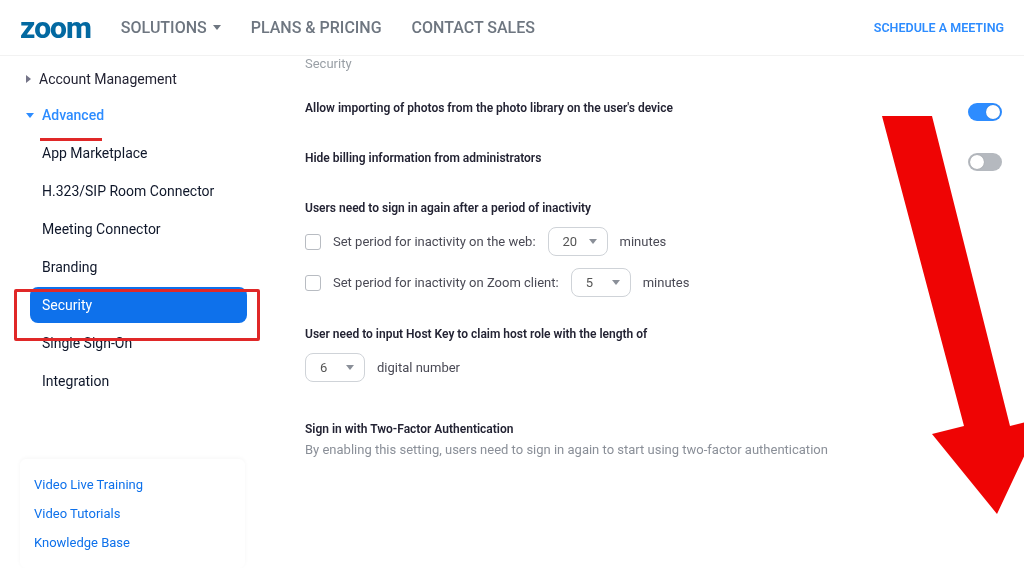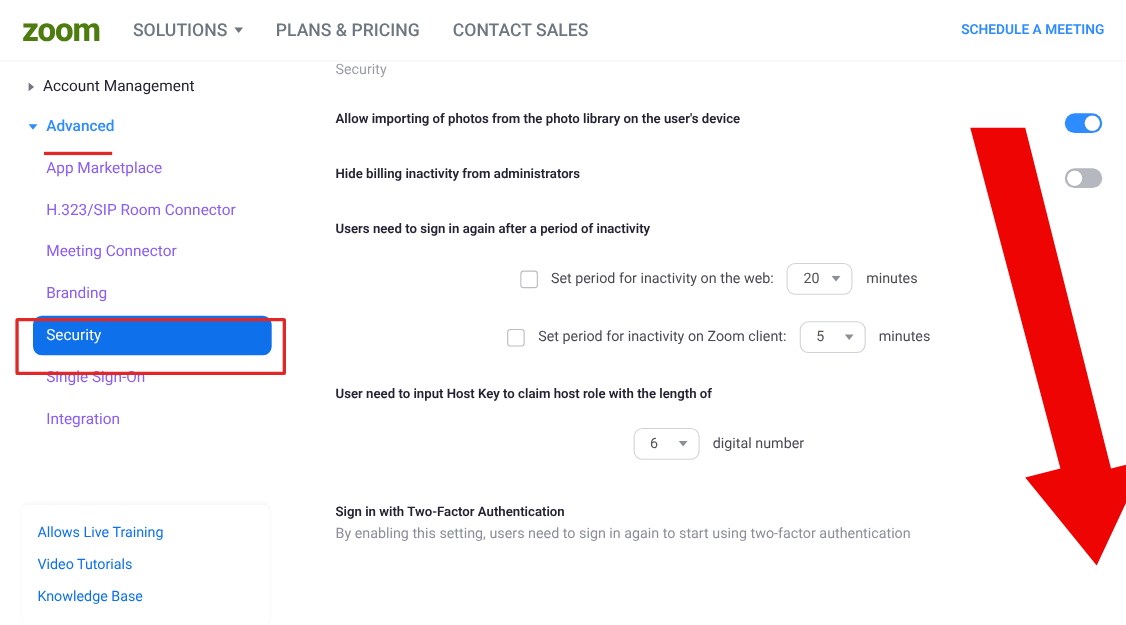--- a/index.html
+++ b/index.html
@@ -1,56 +1,56 @@
 <!DOCTYPE html>
 <html><head>
 <meta charset="utf-8">
 <style>
   * { box-sizing: border-box; margin: 0; padding: 0; }
   body { font-family: -apple-system, BlinkMacSystemFont, "Segoe UI", Roboto, Helvetica, Arial, sans-serif; color: #232333; background:#fff; width:1024px; height:568px; overflow:hidden; }
 
   
   .topbar { height:56px; display:flex; align-items:center; padding:0 20px; border-bottom:1px solid rgba(0,0,0,0.05); }
-  .logo { font-weight:800; font-size:30px; letter-spacing:-1px; color:#4d7c0f; margin-right:30px;}
+  .logo { font-weight:800; font-size:30px; letter-spacing:-1px; color:#0369a1; margin-right:30px;}
   .nav { display:flex; gap:30px; font-size:16px; color:#6e7680; font-weight:500;}
   .nav-item { display:flex; align-items:center; gap:6px; cursor:pointer;}
   .caret-down { width:0;height:0;border-left:4px solid transparent;border-right:4px solid transparent;border-top:5px solid #6e7680; }
   .cta { margin-left:auto; color:#2d8cff; font-size:12.5px; font-weight:600; cursor:pointer; }
 
   
   .page { display:flex; height:calc(100% - 56px); }
   .sidebar { width:265px; flex:none; padding:5px 10px 10px 24px; position:relative;}
   .main { flex:1; padding:0 22px 30px 40px; overflow:hidden; position:relative;}
 
   
   .sb-group { font-size:14px; color:#232333; padding:10px 0 10px 16px; display:flex; align-items:center; gap:8px; cursor:pointer;}
   .sb-group.collapsed::before { content:""; width:0;height:0;border-top:4px solid transparent;border-bottom:4px solid transparent;border-left:5px solid #747487; margin-left:-14px; }
   .sb-group.expanded::before { content:""; width:0;height:0;border-left:4px solid transparent;border-right:4px solid transparent;border-top:5px solid #2d8cff; margin-left:-14px; }
   .sb-group.expanded { color:#2d8cff; font-weight:500;}
-  .sb-item { font-size:14px; color:#8b5cf6; padding:10px 12px; border-radius:8px; cursor:pointer; margin:2px 8px 2px 6px;}
+  .sb-item { font-size:14px; color:#0f172a; padding:10px 12px; border-radius:8px; cursor:pointer; margin:2px 8px 2px 6px;}
   .sb-item.active { background:#0e71eb; color:#fff; }
 
   .help-card { position:absolute; left:20px; right:20px; bottom:0; background:#fff; border-radius:6px; box-shadow:0 -1px 4px rgba(0,0,0,0.04); padding:18px 14px; }
   .help-card a { display:block; font-size:13px; color:#0e71eb; margin-bottom:14px; cursor:pointer;}
 
   
   .underline-anno { position:absolute; height:3px; background:#e02828; }
   .rect-anno { position:absolute; border:3px solid #e02828; border-radius:2px; }
 
   
   .crumb { color:#9aa0a6; font-size:13px; padding-top:0; }
   .section { margin-top:30px; position:relative; }
   .section h3 { font-size:12px; font-weight:600; color:#232333; }
   .section p.desc { font-size:13px; color:#8a8f98; margin-top:6px; max-width:600px;}
   .toggle-wrap { display:flex; align-items:flex-start; justify-content:space-between; }
   .toggle { width:34px; height:18px; border-radius:10px; position:relative; flex:none; margin-top:2px;}
   .toggle .knob { position:absolute; width:14px; height:14px; border-radius:50%; background:#fff; top:2px; box-shadow:0 0 1px rgba(0,0,0,0.3);}
   .toggle.on { background:#2d8cff;} .toggle.on .knob{ right:2px;}
   .toggle.off{ background:#b5b9bf;} .toggle.off .knob{ left:2px;}
-  .row { display:flex; align-items:center; gap:12px; margin-top:24px; font-size:13px; color:#4a4a55;justify-content:center;}
+  .row { display:flex; align-items:center; gap:12px; margin-top:12px; font-size:13px; color:#4a4a55;}
   .chk { width:16px; height:16px; border:1.5px solid #b8bcc2; border-radius:3px; flex:none; cursor:pointer;}
   .sel { display:flex; align-items:center; gap:0; border:1px solid #cfd3d8; border-radius:8px; padding:6px 10px 6px 14px; font-size:13px; color:#555; min-width:60px; justify-content:space-between; cursor:pointer;}
   .sel .caret-down{ border-top-color:#8a8f98;}
   .unit { color:#4a4a55; font-size:13px;}
 
   
   .arrow-svg { position:absolute; top:60px; right:-18px; pointer-events:none; }
 </style>
 </head>
 <body>
@@ -87,41 +87,41 @@
     <div class="sb-item">H.323/SIP Room Connector</div>
     <div class="sb-item">Meeting Connector</div>
     <div class="sb-item">Branding</div>
     <div class="sb-item active">Security</div>
     <div class="sb-item">Single Sign-On</div>
     <div class="sb-item">Integration</div>
 
     <div class="rect-anno" style="left:14px; top:233px; width:246px; height:52px;"></div>
 
     <div class="help-card">
-      <a>Allows Live Training</a>
+      <a>Video Live Training</a>
       <a>Video Tutorials</a>
       <a style="margin-bottom:0">Knowledge Base</a>
     </div>
   </div>
 
   <div class="main">
     <div class="crumb">Security</div>
 
     <div class="section toggle-wrap">
       <div style="flex:1">
         <h3>Allow importing of photos from the photo library on the user's device</h3>
       </div>
       <div class="toggle on">
           <div class="knob"></div>
         </div>
     </div>
 
     <div class="section toggle-wrap">
       <div style="flex:1">
-        <h3>Hide billing inactivity from administrators</h3>
+        <h3>Hide billing information from administrators</h3>
       </div>
       <div class="toggle off">
           <div class="knob"></div>
         </div>
     </div>
 
     <div class="section">
       <h3>Users need to sign in again after a period of inactivity</h3>
       <div class="row">
         <div class="chk"></div>

